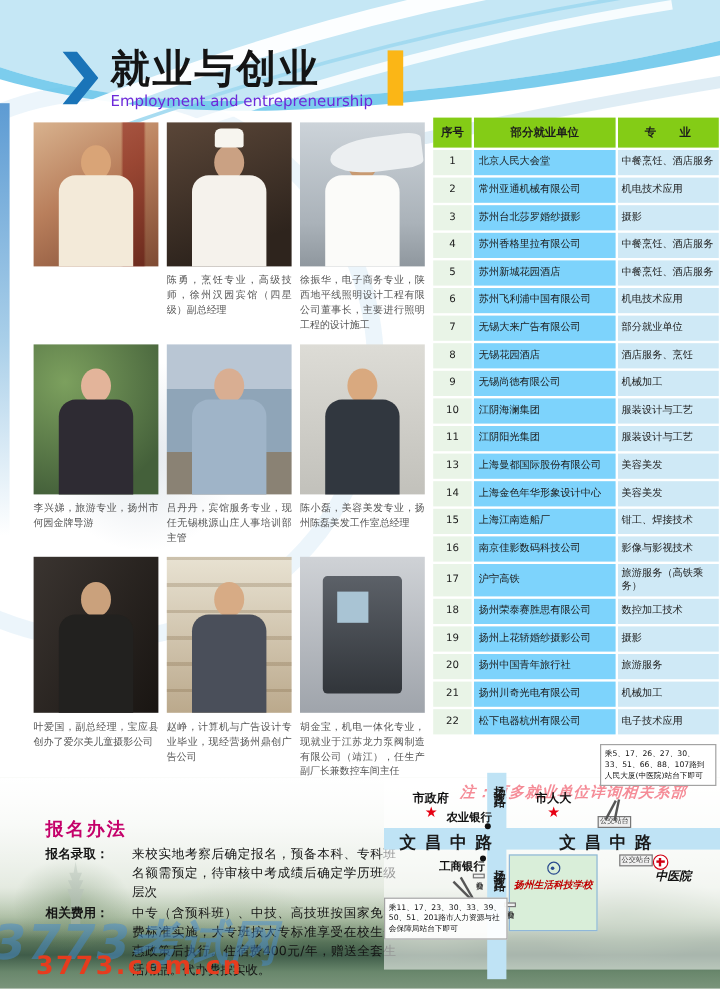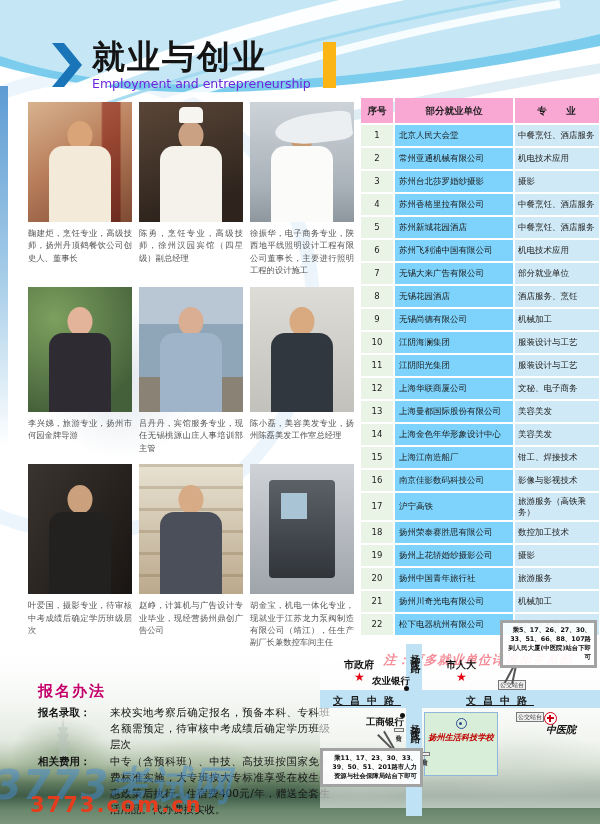--- a/index.html
+++ b/index.html
@@ -64,57 +64,57 @@
   .machine::after { content:""; position:absolute; left:18%; top:14%; width:40%; height:26%; background:#a9c4d4; }
   .al-caption { margin-top:5px; font-size:8.3px; line-height:1.5; color:#555; text-align:justify; }
 
   
   .jobs-table { position:absolute; left:361px; top:98px; width:238px; z-index:2; }
   .t-row { display:flex; gap:2px; margin-bottom:2px; }
   .t-cell { font-size:8.5px; color:#1c1c1c; display:flex; align-items:center; line-height:1.25; }
   .c-num { width:32px; justify-content:center; background:#e9f4e7; }
   .c-unit { width:118px; padding:3px 4px; background:#7dd3fc; }
   .c-major { width:84px; padding:3px 3px; background:#cfe9f6; }
-  .t-head .t-cell { background:#f9a8d4; font-weight:bold; justify-content:center; min-height:25px; font-size:9.5px; }
+  .t-head .t-cell { background:#84cc16; font-weight:bold; justify-content:center; min-height:25px; font-size:9.5px; }
   .t-head .c-major { letter-spacing:8px; padding-left:10px; }
   .t-body .t-cell { min-height:21px; }
   .table-note { position:absolute; left:356px; top:652px; width:244px; text-align:center; z-index:3;
     color:#e8001a; font-size:12.5px; font-weight:bold; font-style:italic; transform:skewX(-5deg); letter-spacing:1px; }
 
   
   .enroll { position:absolute; left:38px; top:682px; width:292px; z-index:3; }
   .enroll-title { font-size:15px; font-weight:bold; color:#c4006a; letter-spacing:2px; margin-bottom:4px; }
   .enroll-item { display:flex; margin-bottom:2px; }
   .enroll-label { width:72px; flex:none; font-weight:bold; font-size:10.5px; color:#141414; line-height:1.5; }
   .enroll-text { flex:1; font-size:10.5px; color:#141414; line-height:1.5; text-align:justify; }
 
   
   .map { position:absolute; left:320px; top:620px; width:280px; height:200px; z-index:3; font-size:10px; }
   .map-bg { position:absolute; left:0; top:28px; width:280px; height:160px; background:rgba(255,255,255,.55); }
   .road-v { position:absolute; left:86px; top:24px; width:16px; height:172px; background:#bfe3f5; }
   .road-h { position:absolute; left:0; top:70px; width:280px; height:18px; background:#bfe3f5; }
-  .road-label-h { position:absolute; top:74px; font-weight:bold; letter-spacing:7px; color:#1a1a1a; font-size:10px;text-decoration:underline; }
+  .road-label-h { position:absolute; top:74px; font-weight:bold; letter-spacing:7px; color:#1a1a1a; font-size:14px; }
   .rlh-left { left:13px; } .rlh-right { left:146px; }
   .road-label-v { position:absolute; left:88px; writing-mode:vertical-rl; font-weight:bold; color:#1a1a1a;
     font-size:10px; letter-spacing:3px; }
   .rlv-top { top:26px; } .rlv-bottom { top:96px; }
   .map-poi { position:absolute; font-weight:bold; color:#111; white-space:nowrap; }
   .star { position:absolute; color:#e60012; font-size:12px; line-height:1; }
   .dot { position:absolute; width:5px; height:5px; border-radius:50%; background:#111; }
   .school-box { position:absolute; left:104px; top:92px; width:74px; height:64px; background:#d9eed9;
     border:1px solid #8fb7d9; text-align:center; }
   .school-badge { width:11px; height:11px; border:1.5px solid #2a4b8f; border-radius:50%; margin:5px auto 3px; position:relative; }
   .school-badge::after { content:""; position:absolute; left:2.5px; top:2.5px; width:3px; height:3px; border-radius:50%; background:#2a4b8f; }
   .school-name { color:#c00000; font-weight:bold; font-size:8.2px; font-style:italic; line-height:1.3; padding:0 2px; }
   .hosp-cross { position:absolute; left:224px; top:92px; width:13px; height:13px; border:1.5px solid #d00013;
     border-radius:50%; background:#fff; }
   .hosp-cross::before { content:""; position:absolute; left:4.2px; top:1.8px; width:2.2px; height:7px; background:#d00013; }
   .hosp-cross::after { content:""; position:absolute; left:1.8px; top:4.2px; width:7px; height:2.2px; background:#d00013; }
-  .bus-note { position:absolute; border:3px solid #a3a3a3; background:rgba(255,255,255,.92);
-    font-size:6.4px; font-weight:bold; line-height:1.4; padding:3px; color:#111;text-align:right; }
+  .bus-note { position:absolute; border:1px solid #a3a3a3; background:rgba(255,255,255,.92);
+    font-size:6.4px; font-weight:normal; line-height:1.4; padding:3px; color:#111; }
   .bn-right { left:180px; top:0px; width:97px; }
   .bn-left { left:0px; top:128px; width:103px; }
   .busstop { position:absolute; border:1px solid #777; background:#efefef; font-size:6px; color:#333;
     padding:0px 1px; line-height:1.3; white-space:nowrap; }
   .busstop.v { writing-mode:vertical-rl; padding:1px 0; }
   .callout { position:absolute; width:1.5px; background:#555; }
   .co-r1 { left:188px; top:46px; height:18px; transform:rotate(28deg); }
   .co-r2 { left:193px; top:46px; height:18px; transform:rotate(12deg); }
   .co-l1 { left:68px; top:110px; height:20px; transform:rotate(-30deg); }
   .co-l2 { left:64px; top:112px; height:20px; transform:rotate(-45deg); }
@@ -152,21 +152,20 @@
     <h1>就业与创业</h1>
     <p>Employment and entrepreneurship</p>
   </div>
   <div class="yellow-bar"></div>
 </div>
 
 <div class="alumni">
   <div class="al-row r1">
     <div class="al-card">
       <div class="photo p1"></div>
-      <p class="al-caption">鞠建炬，烹饪专业，高级技师，扬州丹顶鹤餐饮公司创史人、董事长</p>
     </div>
     <div class="al-card">
       <div class="photo p2">
           <i class="hat"></i>
         </div>
       <p class="al-caption">陈勇，烹饪专业，高级技师，徐州汉园宾馆（四星级）副总经理</p>
     </div>
     <div class="al-card">
       <div class="photo p3">
           <i class="plane"></i>
@@ -184,21 +183,21 @@
       <p class="al-caption">吕丹丹，宾馆服务专业，现任无锡桃源山庄人事培训部主管</p>
     </div>
     <div class="al-card">
       <div class="photo p6"></div>
       <p class="al-caption">陈小磊，美容美发专业，扬州陈磊美发工作室总经理</p>
     </div>
   </div>
   <div class="al-row r3">
     <div class="al-card">
       <div class="photo p7"></div>
-      <p class="al-caption">叶爱国，摄影专业，待审核中考成绩后确定学历班级层次</p>
+      <p class="al-caption">叶爱国，副总经理，宝应县创办了爱尔美儿童摄影公司</p>
     </div>
     <div class="al-card">
       <div class="photo p8"></div>
       <p class="al-caption">赵峥，计算机与广告设计专业毕业，现经营扬州鼎创广告公司</p>
     </div>
     <div class="al-card">
       <div class="photo p9">
           <i class="machine"></i>
         </div>
       <p class="al-caption">胡金宝，机电一体化专业，现就业于江苏龙力泵阀制造有限公司（靖江），任生产副厂长兼数控车间主任</p>
@@ -273,25 +272,20 @@
         <div class="t-cell c-unit">江阴海澜集团</div>
         <div class="t-cell c-major">服装设计与工艺</div>
       </div>
 
       <div class="t-row">
         <div class="t-cell c-num">11</div>
         <div class="t-cell c-unit">江阴阳光集团</div>
         <div class="t-cell c-major">服装设计与工艺</div>
       </div>
 
-      <div class="t-row">
-        <div class="t-cell c-num">12</div>
-        <div class="t-cell c-unit">上海华联商厦公司</div>
-        <div class="t-cell c-major">文秘、电子商务</div>
-      </div>
 
       <div class="t-row">
         <div class="t-cell c-num">13</div>
         <div class="t-cell c-unit">上海曼都国际股份有限公司</div>
         <div class="t-cell c-major">美容美发</div>
       </div>
 
       <div class="t-row">
         <div class="t-cell c-num">14</div>
         <div class="t-cell c-unit">上海金色年华形象设计中心</div>

